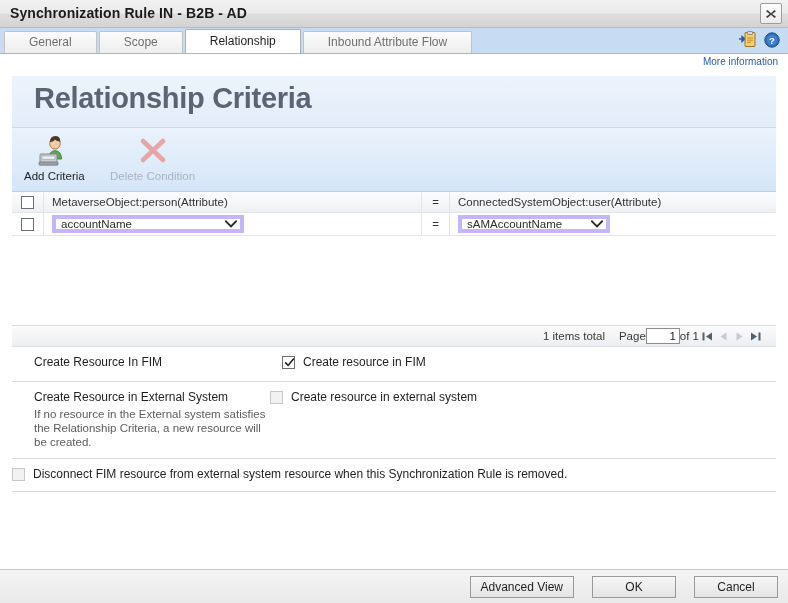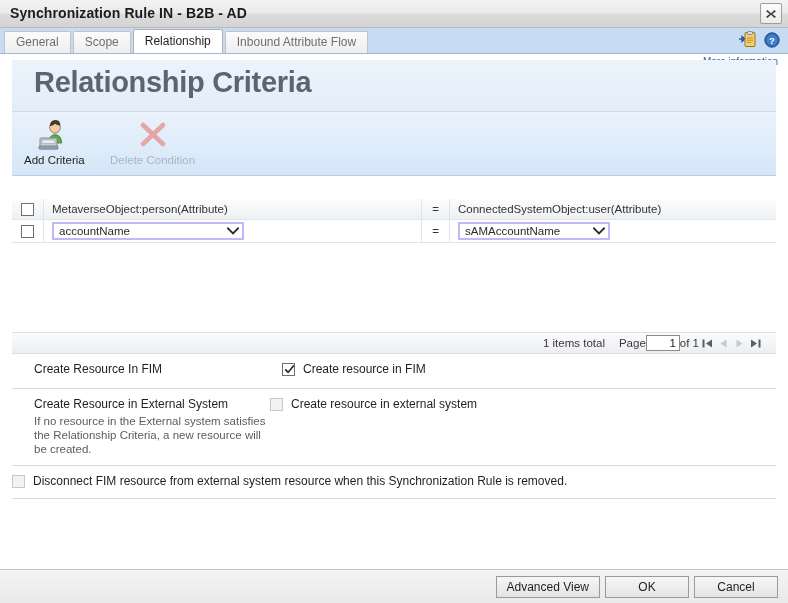--- a/index.html
+++ b/index.html
@@ -56,21 +56,21 @@
     background: #c7dbf2;
     border-bottom: 1px solid #9fb8d6;
     box-sizing: border-box;
     display: flex;
     align-items: flex-end;
     padding-left: 4px;
   }
   .tab {
     height: 22px;
     line-height: 21px;
-    padding: 0 11px;
+    padding: 0 24px;
     margin-right: 2px;
     font-size: 12px;
     color: #6f6f6f;
     background: linear-gradient(to bottom, #fbfbfb, #eeeeee);
     border: 1px solid #c3c3c3;
     border-bottom: none;
     border-radius: 2px 2px 0 0;
     cursor: pointer;
     box-sizing: border-box;
     white-space: nowrap;
@@ -104,21 +104,21 @@
     top: 2px;
     font-size: 10px;
     color: #2a5db0;
     cursor: pointer;
   }
 
   
   .panel {
     position: absolute;
     left: 12px;
-    top: 60px;
+    top: 76px;
     width: 764px;
     background: #ffffff;
     box-sizing: border-box;
   }
   .panel-header {
     height: 51px;
     background: linear-gradient(to bottom, #ecf3fb 0%, #e3edf9 100%);
     border-bottom: 1px solid #c9dcef;
     position: relative;
   }
@@ -153,21 +153,21 @@
     justify-content: center;
   }
   .tool-label {
     font-size: 11.5px;
     color: #1f1f1f;
     white-space: nowrap;
   }
   .tool-item.disabled .tool-label { color: #a7b4c2; }
 
   
-  .grid { background: #ffffff; margin-top: 23px; }
+  .grid { background: #ffffff; }
   .grid-row {
     display: flex;
     align-items: stretch;
     height: 21px;
     box-sizing: border-box;
   }
   .grid-row.header {
     background: linear-gradient(to bottom, #fbfcfd 0%, #eef1f4 100%);
     border-bottom: 1px solid #e2e5e8;
   }
@@ -217,21 +217,21 @@
     width: 13px;
     height: 13px;
     border: 1px solid #6f6f6f;
     background: #ffffff;
     box-sizing: border-box;
     cursor: pointer;
     display: block;
   }
   .ddl {
     height: 18px;
-    border: 2px solid #c4b5fd;
+    border: 4px solid #c4b5fd;
     background: #ffffff;
     box-sizing: border-box;
     display: flex;
     align-items: center;
     justify-content: space-between;
     padding: 0 3px 0 5px;
     font-size: 11.5px;
     color: #2b2b2b;
     cursor: pointer;
     white-space: nowrap;
@@ -338,21 +338,21 @@
     bottom: 0;
     width: 788px;
     height: 34px;
     background: linear-gradient(to bottom, #f4f4f4 0%, #e9e9e9 100%);
     border-top: 1px solid #c6c6c6;
     box-sizing: border-box;
     display: flex;
     align-items: center;
     justify-content: flex-end;
     padding-right: 10px;
-    gap: 5px;
+    gap: 18px;
   }
   .fbtn {
     min-width: 84px;
     height: 22px;
     background: linear-gradient(to bottom, #f6f6f6 0%, #e4e4e4 100%);
     border: 1px solid #9a9a9a;
     box-sizing: border-box;
     font-size: 12px;
     color: #1f1f1f;
     font-family: "Liberation Sans", sans-serif;

